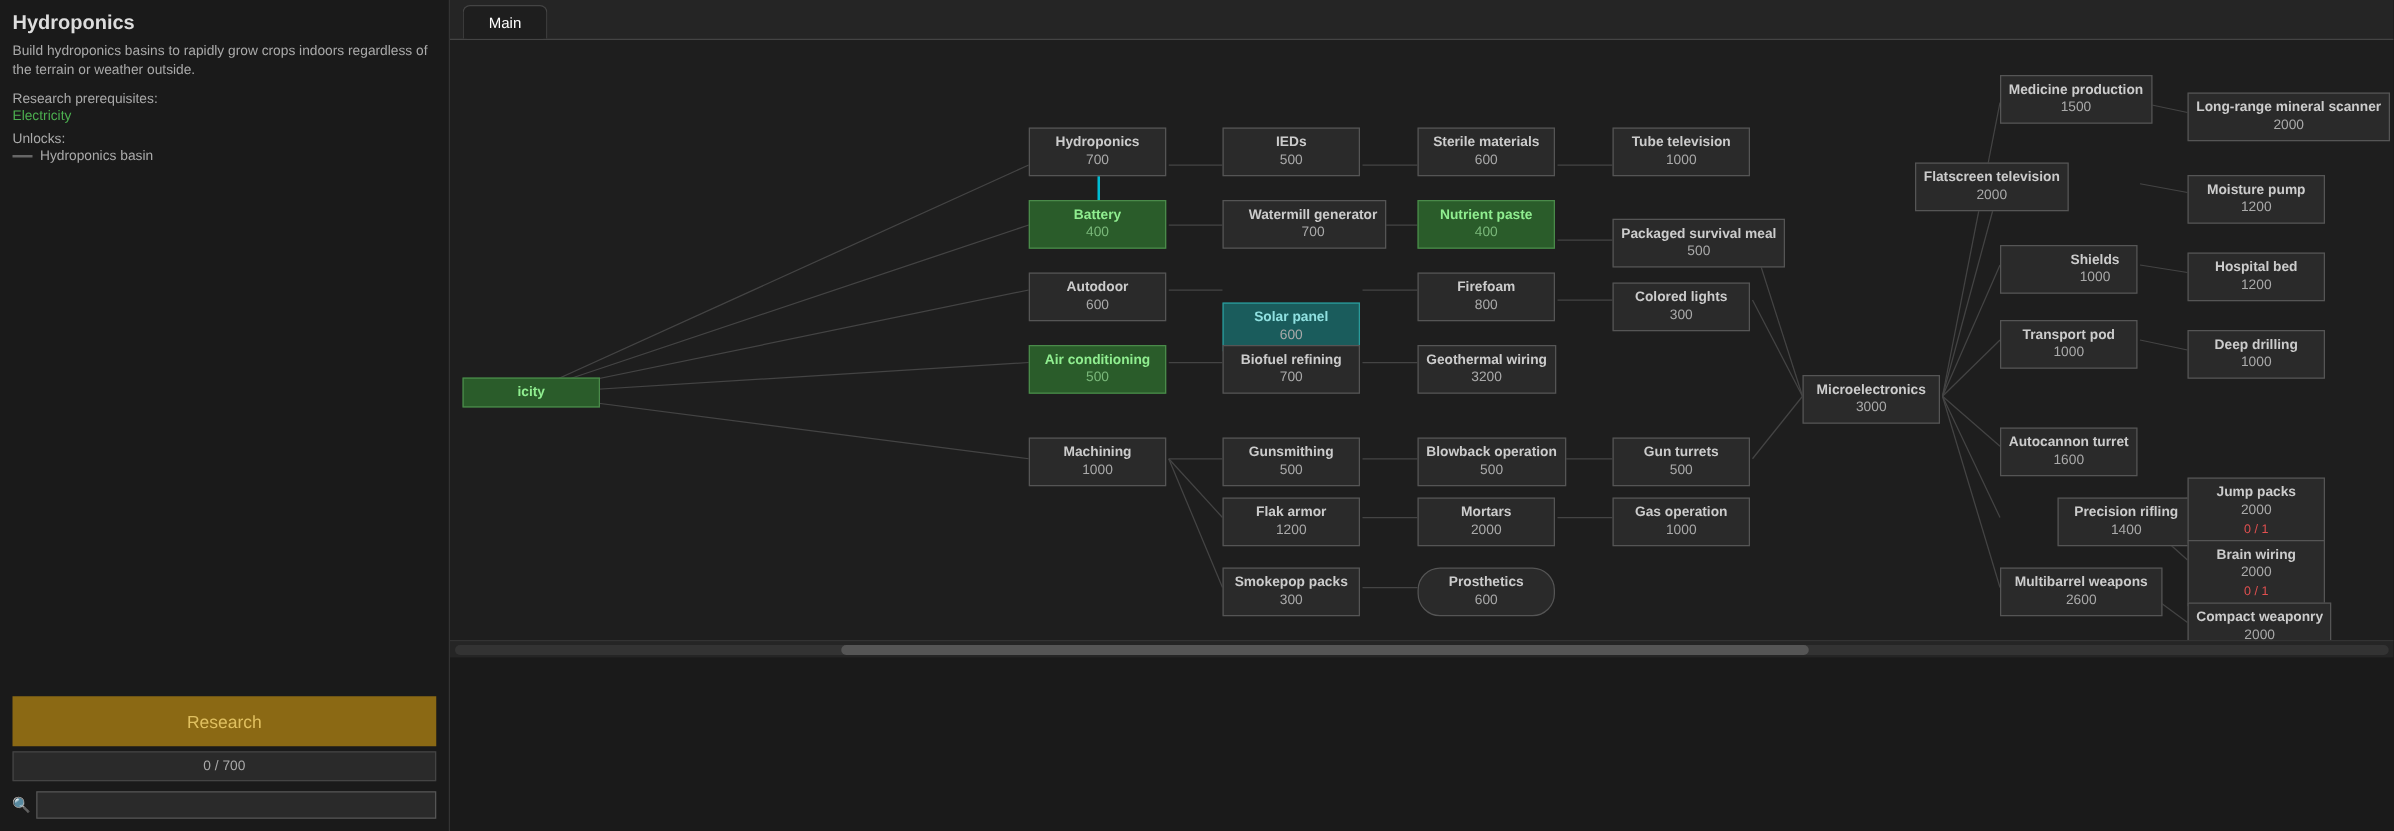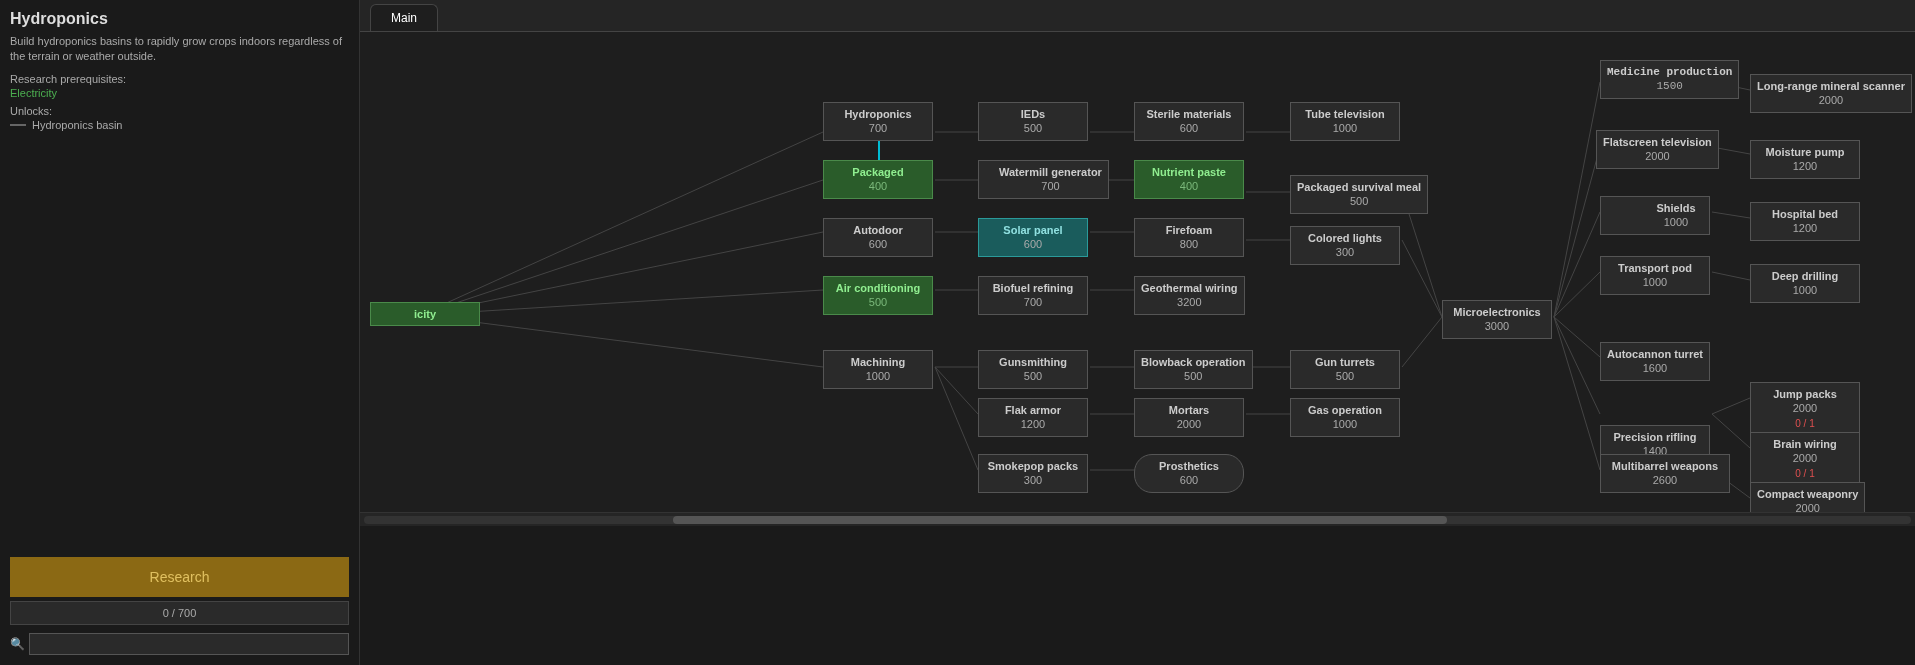--- a/index.html
+++ b/index.html
@@ -159,20 +159,21 @@
     }
     .tech-node.researched {
       background: #2a5c2a;
       border-color: #4a8a4a;
       color: #90ee90;
     }
     .tech-node.researching {
       background: #1a5c5c;
       border-color: #2a9a9a;
       color: #90e0e0;
+      margin-top: 24px;
     }
     .tech-node .node-name {
       font-weight: bold;
       display: block;
     }
     .tech-node .node-cost {
       color: #aaa;
       display: block;
     }
     .tech-node.researched .node-cost {
@@ -311,21 +312,21 @@
 
     <div id="nodes-container">
         <div class="tech-node researched electricity" style="left: 10px; top: 270px;">
           <span class="node-name">icity</span>
         </div>
         <div class="tech-node" style="left: 463px; top: 70px;">
           <span class="node-name">Hydroponics</span>
           <span class="node-cost">700</span>
         </div>
         <div class="tech-node researched" style="left: 463px; top: 128px;">
-          <span class="node-name">Packaged</span>
+          <span class="node-name">Battery</span>
           <span class="node-cost">400</span>
         </div>
         <div class="tech-node" style="left: 463px; top: 186px;">
           <span class="node-name">Autodoor</span>
           <span class="node-cost">600</span>
         </div>
         <div class="tech-node researched" style="left: 463px; top: 244px;">
           <span class="node-name">Air conditioning</span>
           <span class="node-cost">500</span>
         </div>
@@ -406,41 +407,41 @@
           <span class="node-cost">500</span>
         </div>
         <div class="tech-node" style="left: 930px; top: 366px;">
           <span class="node-name">Gas operation</span>
           <span class="node-cost">1000</span>
         </div>
         <div class="tech-node" style="left: 1082px; top: 268px;">
           <span class="node-name">Microelectronics</span>
           <span class="node-cost">3000</span>
         </div>
-        <div class="tech-node" style="left: 1240px; top: 28px; font-family: Liberation Mono, monospace;">
+        <div class="tech-node" style="left: 1240px; top: 28px;">
           <span class="node-name">Medicine production</span>
           <span class="node-cost">1500</span>
         </div>
-        <div class="tech-node" style="left: 1236px; top: 98px;">
+        <div class="tech-node" style="left: 1172px; top: 98px;">
           <span class="node-name">Flatscreen television</span>
           <span class="node-cost">2000</span>
         </div>
         <div class="tech-node" style="left: 1240px; top: 164px; padding-left: 48px;">
           <span class="node-name">Shields</span>
           <span class="node-cost">1000</span>
         </div>
         <div class="tech-node" style="left: 1240px; top: 224px;">
           <span class="node-name">Transport pod</span>
           <span class="node-cost">1000</span>
         </div>
         <div class="tech-node" style="left: 1240px; top: 310px;">
           <span class="node-name">Autocannon turret</span>
           <span class="node-cost">1600</span>
         </div>
-        <div class="tech-node" style="left: 1240px; top: 366px; margin-top: 27px;">
+        <div class="tech-node" style="left: 1286px; top: 366px;">
           <span class="node-name">Precision rifling</span>
           <span class="node-cost">1400</span>
         </div>
         <div class="tech-node" style="left: 1240px; top: 422px; min-width: 130px;">
           <span class="node-name">Multibarrel weapons</span>
           <span class="node-cost">2600</span>
         </div>
         <div class="tech-node" style="left: 1390px; top: 42px; min-width: 125px;">
           <span class="node-name">Long-range mineral scanner</span>
           <span class="node-cost">2000</span>

